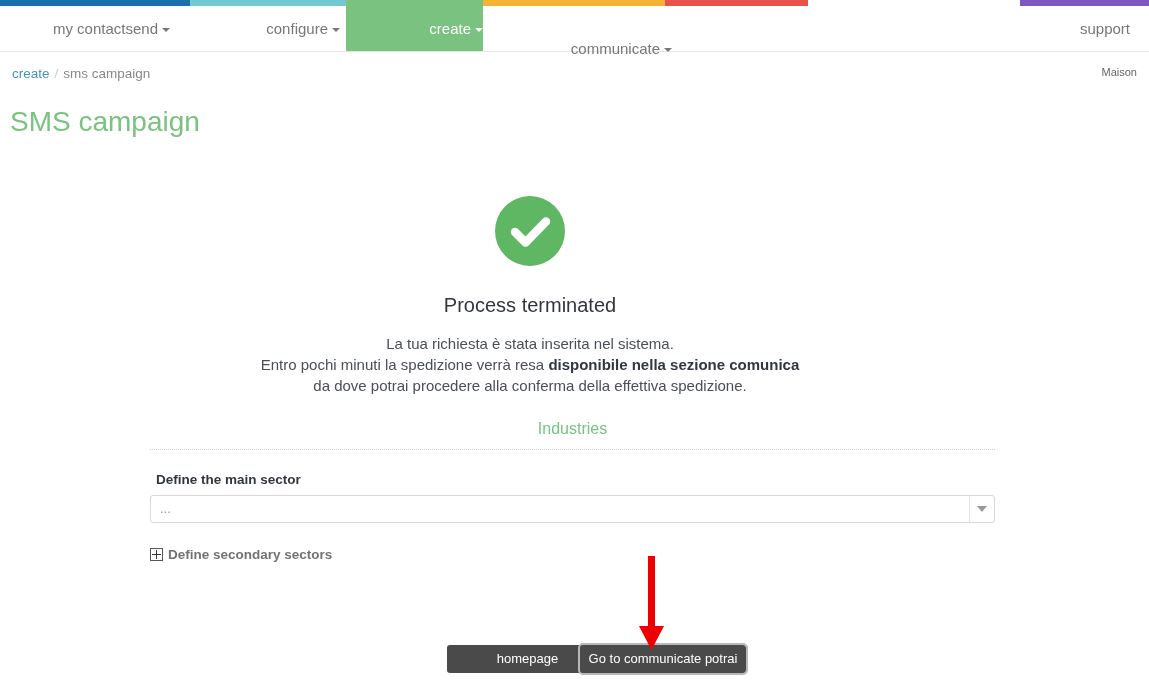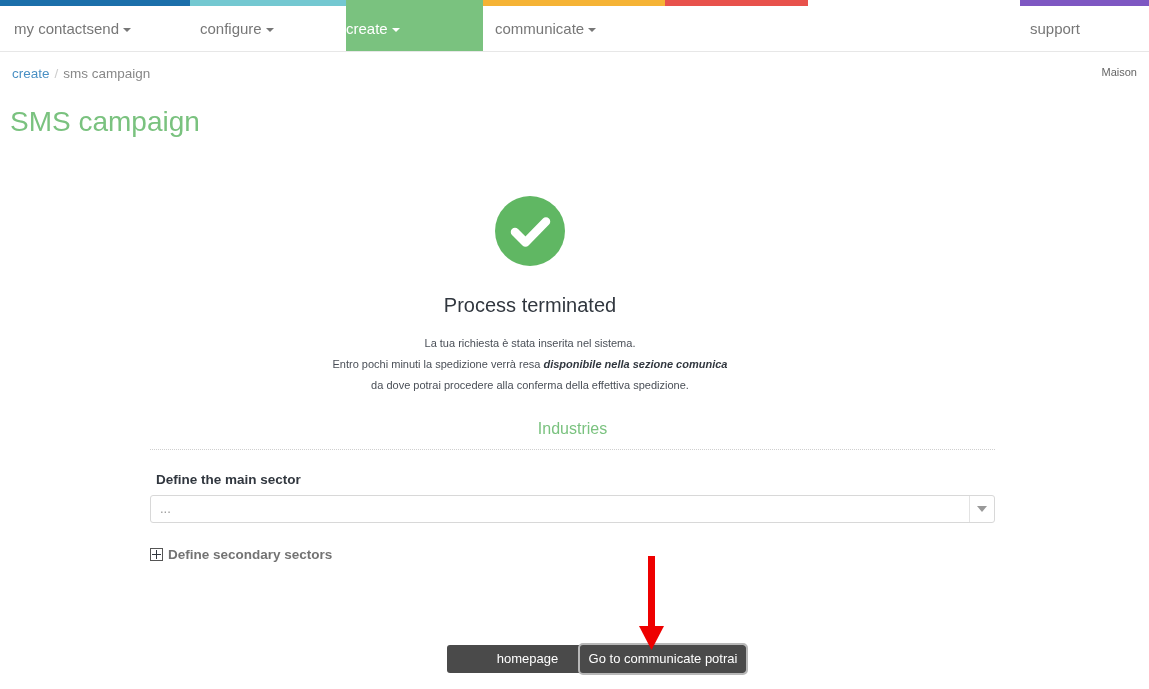--- a/index.html
+++ b/index.html
@@ -36,21 +36,21 @@
     border-bottom: 1px solid #e7e7e7;
   }
   .nav-item {
     position: absolute;
     top: 0;
     height: 45px;
     line-height: 45px;
     font-size: 15px;
     color: #777777;
     white-space: nowrap;
-    text-align: left;
+    text-align: right;
     cursor: pointer;
     box-sizing: border-box;
   }
   .nav-item.active {
     background: #7ac27f;
     color: #ffffff;
   }
   .caret {
     display: inline-block;
     width: 0; height: 0;
@@ -120,25 +120,25 @@
   .check-circle svg { position: absolute; top: 0; left: 0; }
 
   .success-title {
     margin: 28px 0 0 0;
     font-size: 20px;
     font-weight: normal;
     color: #31373f;
   }
   .success-lines {
     margin-top: 16px;
-    font-size: 11px;
+    font-size: 15px;
     line-height: 21px;
     color: #4a4f57;
   }
-  .success-lines strong { font-weight: bold; color: #31373f; font-style: italic; }
+  .success-lines strong { font-weight: bold; color: #31373f; }
 
   
   .panel {
     position: absolute;
     top: 420px;
     left: 150px;
     width: 845px;
   }
   .panel-heading {
     text-align: center;
@@ -262,21 +262,21 @@
     <span style="background: rgb(245, 179, 53); width: 182px;"></span>
     <span style="background: rgb(232, 82, 76); width: 143px;"></span>
     <span style="background: rgb(255, 255, 255); width: 212px;"></span>
     <span style="background: rgb(126, 87, 194); width: 129px;"></span>
   </div>
 
 <nav class="navbar" id="navbar">
     <div class="nav-item" style="left: 14px; width: 156px;"><span>my contactsend</span><span class="caret"></span></div>
     <div class="nav-item" style="left: 200px; width: 140px;"><span>configure</span><span class="caret"></span></div>
     <div class="nav-item active" style="left: 346px; width: 137px;"><span>create</span><span class="caret"></span></div>
-    <div class="nav-item" style="left: 495px; width: 156px;"><span>communicate</span><span class="caret"></span></div>
+    <div class="nav-item" style="left: 516px; width: 156px; margin-top: 20px;"><span>communicate</span><span class="caret"></span></div>
     <div class="nav-item" style="left: 1030px; width: 100px;"><span>support</span></div>
   </nav>
 
 <div class="breadcrumb">
   <span class="crumb-link">create</span><span class="crumb-sep">/</span><span class="crumb-current">sms campaign</span>
 </div>
 
 <div class="account-label">Maison</div>
 
 <h1 class="page-title">SMS campaign</h1>

